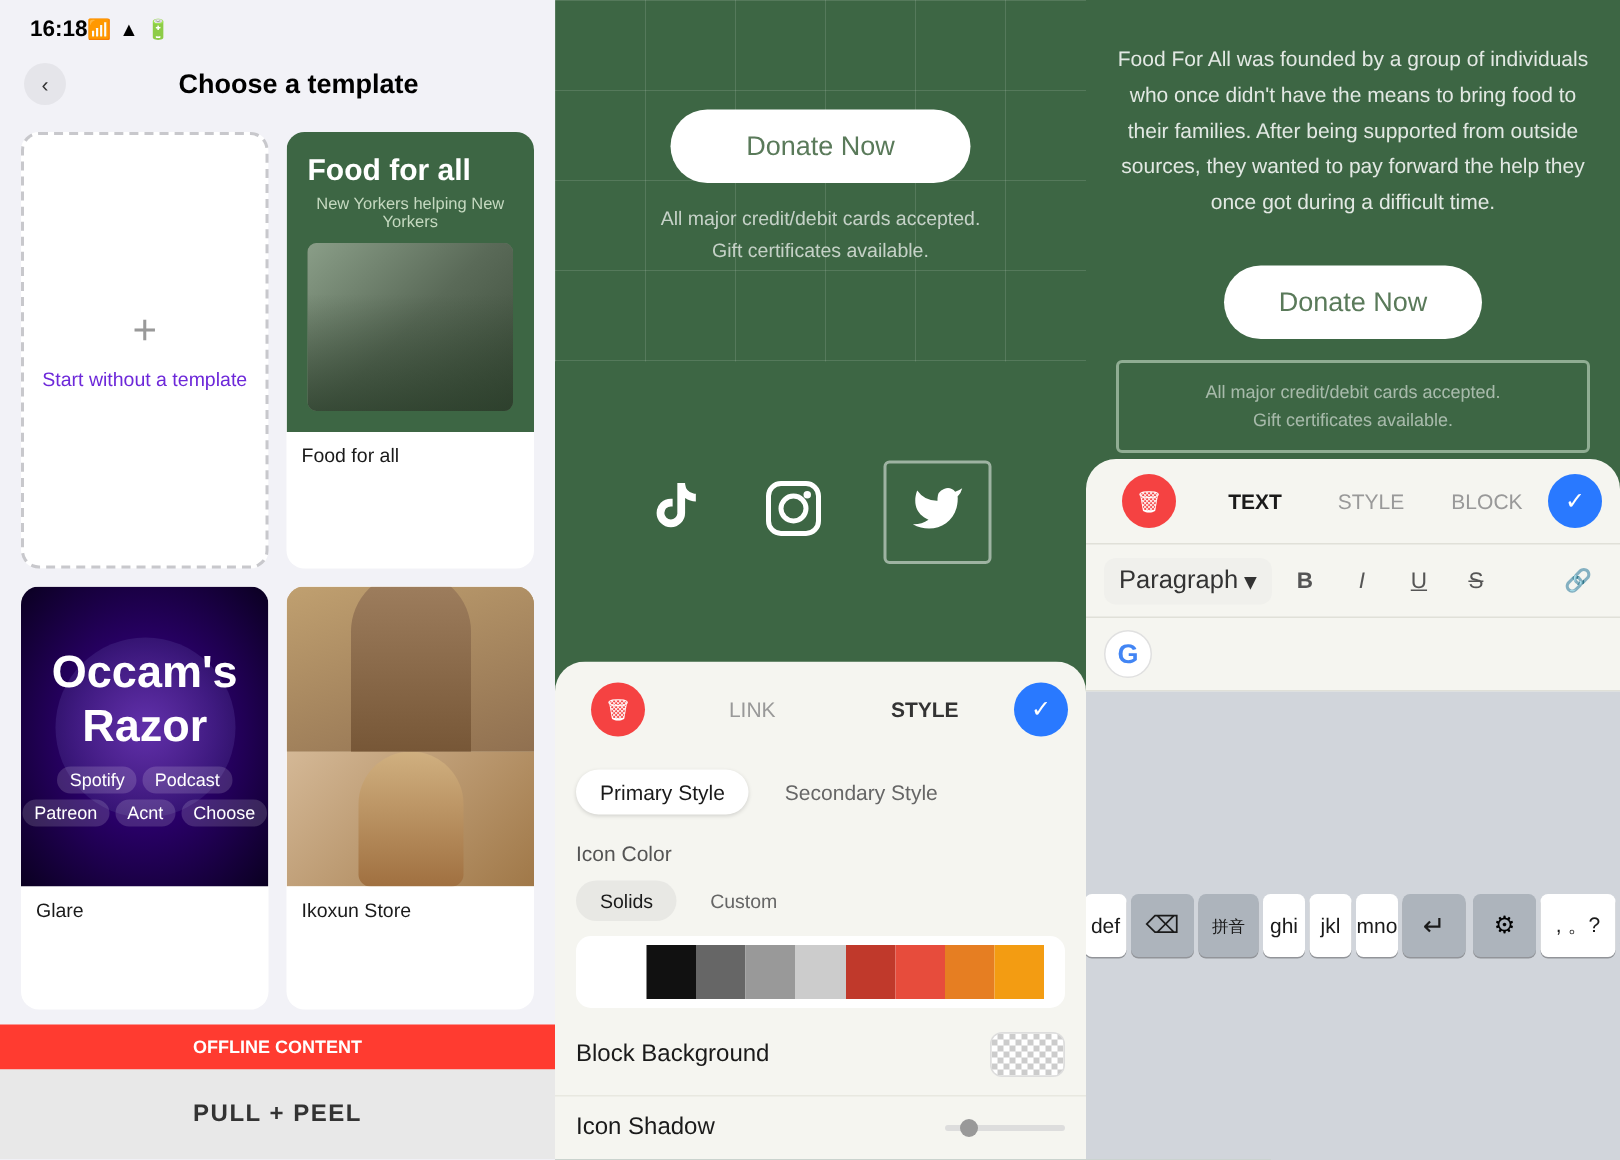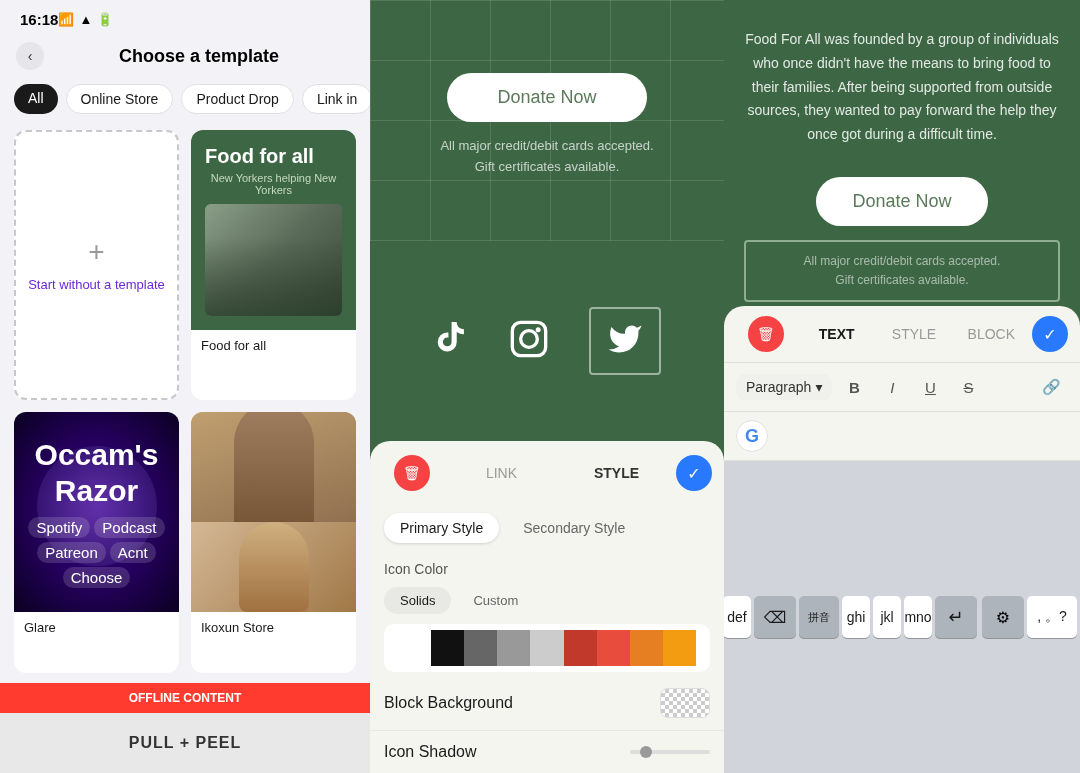--- a/index.html
+++ b/index.html
@@ -224,21 +224,21 @@
       flex-wrap: wrap;
       gap: 4px;
       justify-content: center;
       margin-top: 8px;
       z-index: 1;
     }
     .glare-tag {
       background: rgba(255,255,255,0.15);
       border-radius: 12px;
       padding: 2px 8px;
-      font-size: 15px;
+      font-size: 12px;
       color: #fff;
     }
 
     
     .ikoxun-card-bg {
       background: #f5ede0;
       width: 100%;
       height: 100%;
       display: flex;
       flex-direction: column;
@@ -575,21 +575,21 @@
       align-items: center;
       padding: 8px 12px;
       gap: 6px;
       border-bottom: 1px solid #e0e0d8;
     }
     .paragraph-select {
       background: #f0f0ec;
       border: none;
       border-radius: 8px;
       padding: 5px 10px;
-      font-size: 14px;
+      font-size: 17px;
       color: #333;
       cursor: pointer;
       display: flex;
       align-items: center;
       gap: 4px;
     }
     .format-btn {
       width: 32px; height: 32px;
       display: flex; align-items: center; justify-content: center;
       background: none;
@@ -751,26 +751,20 @@
       <span>▲</span>
       <span>🔋</span>
     </div>
   </div>
 
   <div class="header-bar">
     <div class="back-btn">‹</div>
     <div class="header-title">Choose a template</div>
   </div>
 
-  <div class="filter-tabs">
-    <div class="filter-tab active">All</div>
-    <div class="filter-tab inactive">Online Store</div>
-    <div class="filter-tab inactive">Product Drop</div>
-    <div class="filter-tab inactive">Link in</div>
-  </div>
 
   <div class="template-grid">
 
     <div class="start-without">
       <div class="plus-icon">+</div>
       <div class="label">Start without a template</div>
     </div>
 
     <div class="template-card">
       <div class="card-image">

